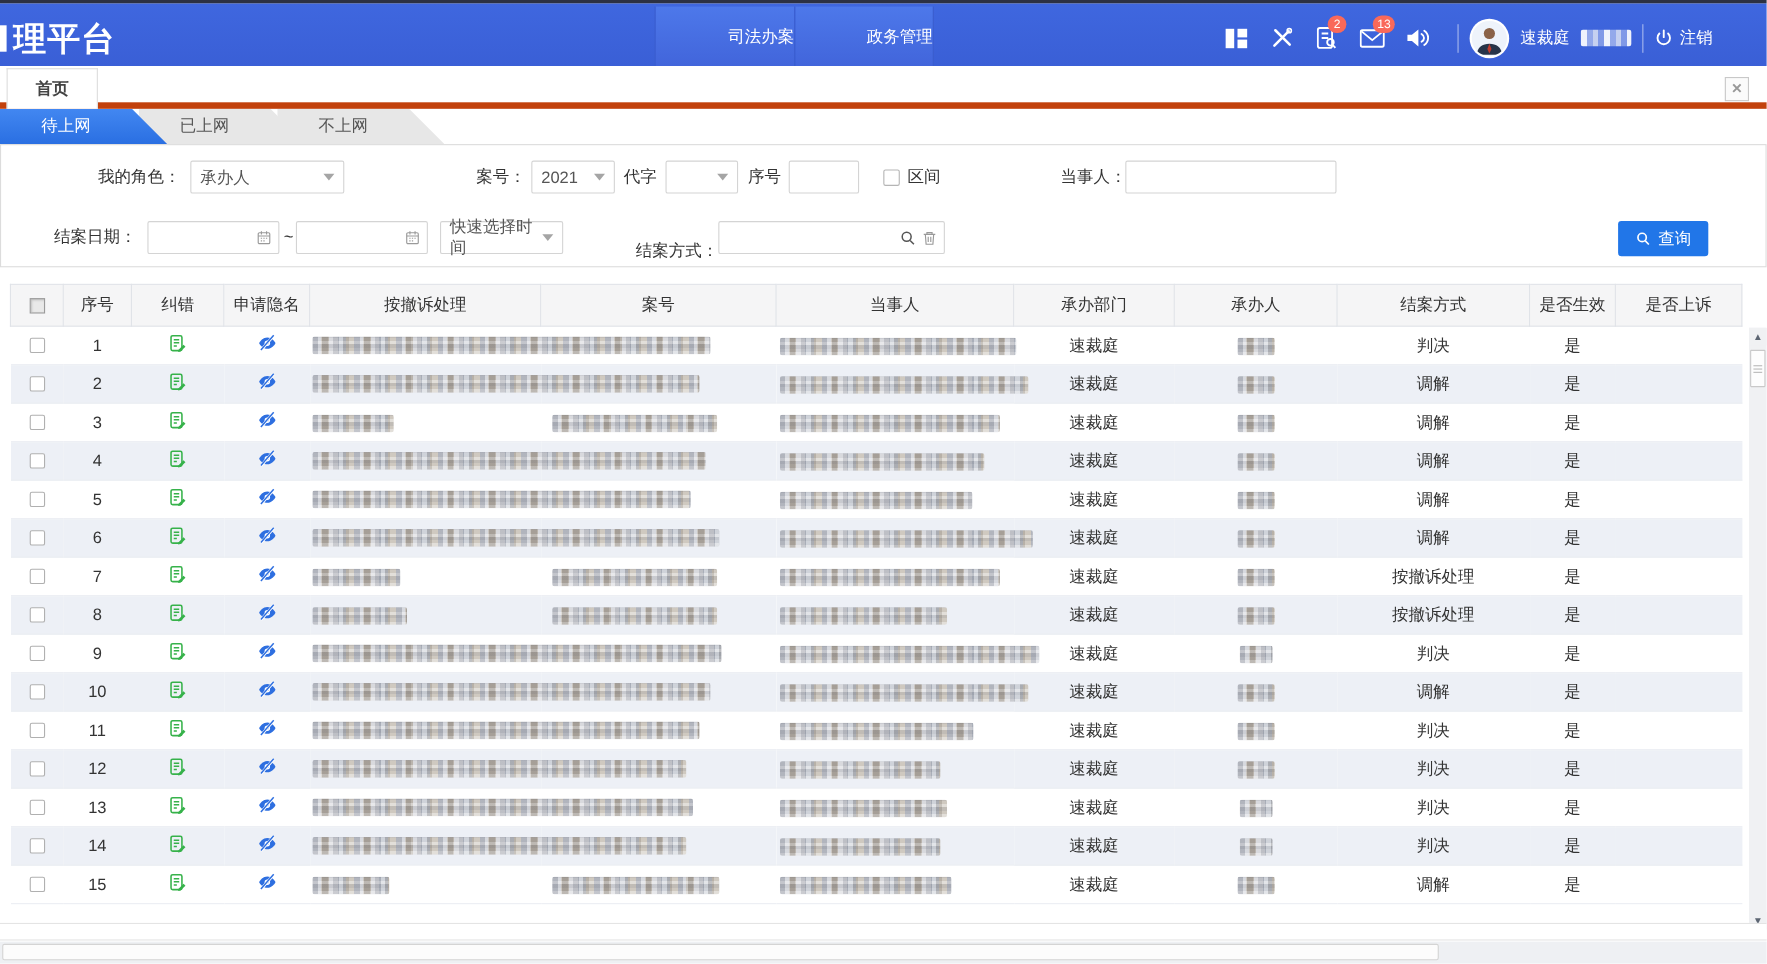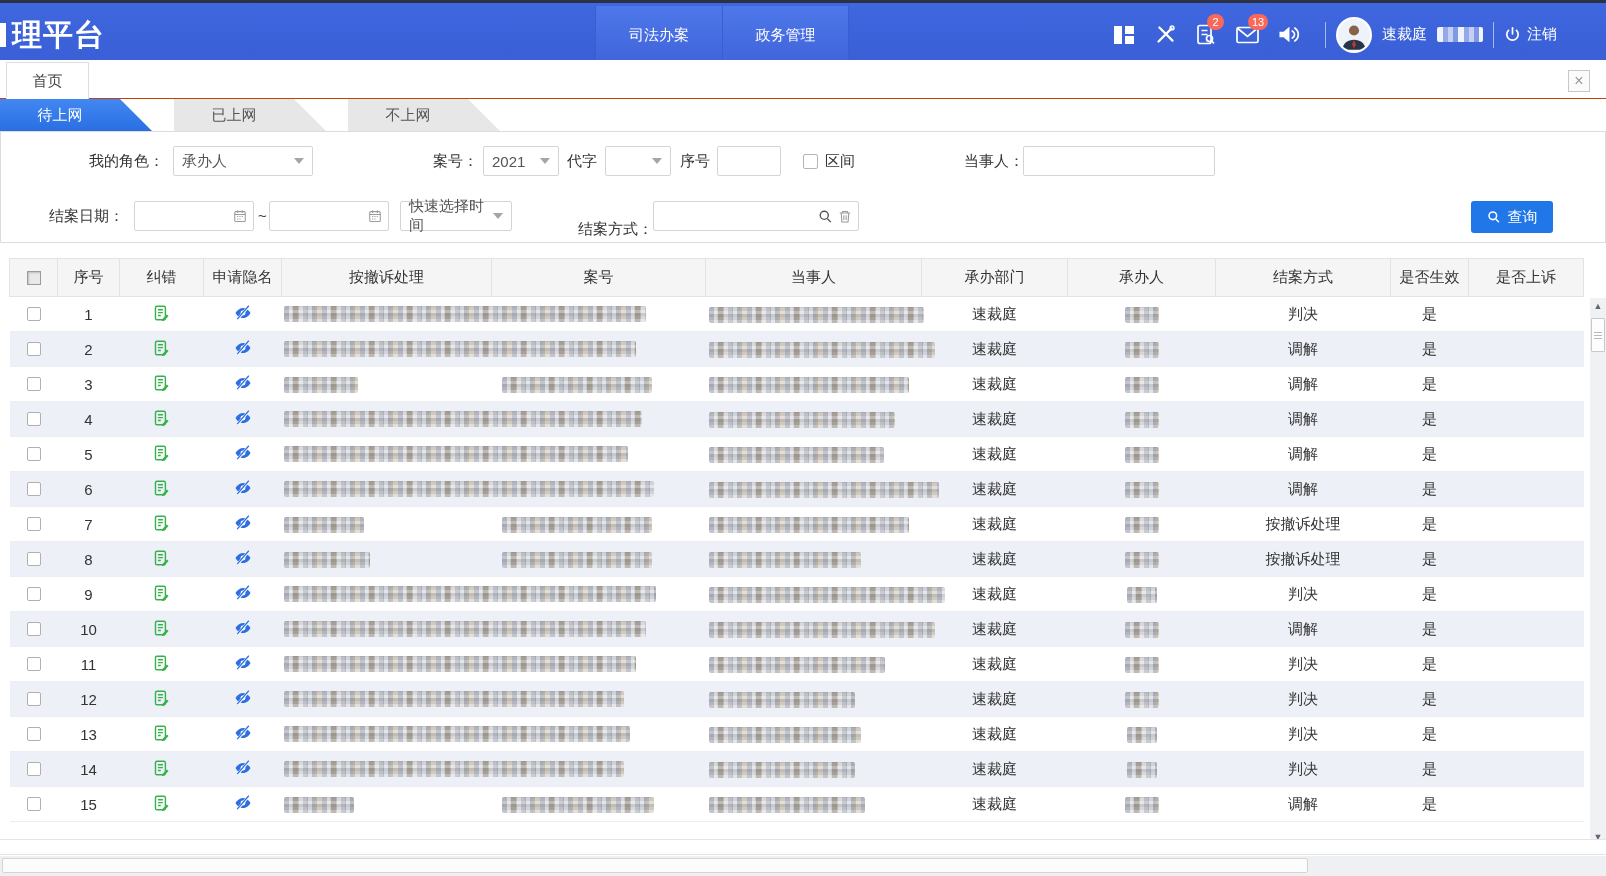--- a/index.html
+++ b/index.html
@@ -6,44 +6,44 @@
   html,body { width:1606px; height:876px; overflow:hidden; background:#fff;
     font-family:"Liberation Sans","DejaVu Sans",sans-serif; font-size:15px; color:#333; }
 
   
   .header { position:absolute; left:0; top:0; width:1606px; height:60px;
     background:linear-gradient(180deg,#3f67df,#3a5fd6); border-top:3px solid #2c3143;
     display:flex; align-items:center; }
   .title-sliver { position:absolute; left:0; top:20px; width:6px; height:24px; background:#fff; }
   .app-title { position:absolute; left:12px; top:12px; color:#fff; font-size:30px; font-weight:bold; letter-spacing:1px; }
   .nav { position:absolute; left:595px; top:3px; height:57px; display:flex; }
-  .nav-item { width:127px; height:57px; line-height:57px; text-align:center; color:#fff;
-    background:linear-gradient(180deg,#4d78ea,#4164da); border-left:1px solid #3b5ecf; cursor:pointer; }
+  .nav-item { width:127px; height:57px; line-height:57px; text-align:right; color:#fff;
+    background:linear-gradient(180deg,#4d78ea,#4164da); border-left:1px solid #3b5ecf; cursor:pointer;font-family:Liberation Mono, monospace; }
   .nav-item:last-child { border-right:1px solid #3b5ecf; }
   .hdr-icons { position:absolute; left:1112px; top:3px; height:57px; display:flex; align-items:center; gap:17px; }
   .hicon { position:relative; width:24px; height:24px; display:flex; align-items:center; justify-content:center; cursor:pointer; }
   .badge { position:absolute; top:-9px; left:13px; min-width:17px; height:16px; padding:0 4px; background:#f9695a;
     border-radius:8px; color:#fff; font-size:11px; line-height:16px; text-align:center; }
   .vdiv { width:1px; height:26px; background:rgba(255,255,255,.55); }
   .user-area { position:absolute; left:1325px; top:3px; height:57px; display:flex; align-items:center; gap:10px; color:#fff; }
   .avatar { width:36px; height:36px; border-radius:50%; background:#eef3fb; border:2px solid rgba(255,255,255,.95); overflow:hidden; }
   .logout { display:flex; align-items:center; gap:6px; cursor:pointer; }
 
   
-  .tabbar { position:absolute; left:0; top:60px; width:1606px; height:39px; background:#fff; border-bottom:1px solid #c2410c; }
+  .tabbar { position:absolute; left:0; top:60px; width:1606px; height:39px; background:#fff; border-bottom:6px solid #c2410c;font-weight:bold; }
   .tab-home { position:absolute; left:6px; top:2px; width:83px; height:37px; line-height:36px; text-align:center;
     background:#fff; border:1px solid #ddd; border-bottom:none; color:#444; cursor:pointer; }
   .tab-active { position:absolute; left:89px; top:2px; width:160px; height:37px; line-height:37px; text-align:center;
     background:#3a66e0; color:#fff; cursor:pointer; }
   .tab-active .tab-x { margin-left:9px; font-size:13px; color:#d9e4ff; }
   .panel-close { position:absolute; right:16px; top:10px; width:22px; height:22px; line-height:19px; text-align:center;
     border:1px solid #c8c8c8; background:#fbfbfb; color:#999; font-size:16px; cursor:pointer; }
 
   
-  .subtabs { position:absolute; left:0; top:99px; width:1606px; height:32px; background:#fff; display:flex;gap:48px; }
+  .subtabs { position:absolute; left:0; top:99px; width:1606px; height:32px; background:#fff; display:flex; }
   .subtab { position:relative; width:152px; height:32px; margin-right:-26px; cursor:pointer; }
   .subtab .shape { position:absolute; inset:0; background:#e7e7e7;
     clip-path:polygon(0 0, calc(100% - 32px) 0, 100% 100%, 0 100%); }
   .subtab .lbl { position:relative; z-index:2; display:block; text-align:center; line-height:32px; width:120px; color:#555; }
   .subtab.active .shape { background:linear-gradient(180deg,#4287f1,#2a6fe2); }
   .subtab.active .lbl { color:#fff; }
   .subtab.s1 { z-index:3; } .subtab.s2 { z-index:2; } .subtab.s3 { z-index:1; }
 
   
   .filters { position:absolute; left:0; top:131px; width:1606px; height:112px; background:#fff;

